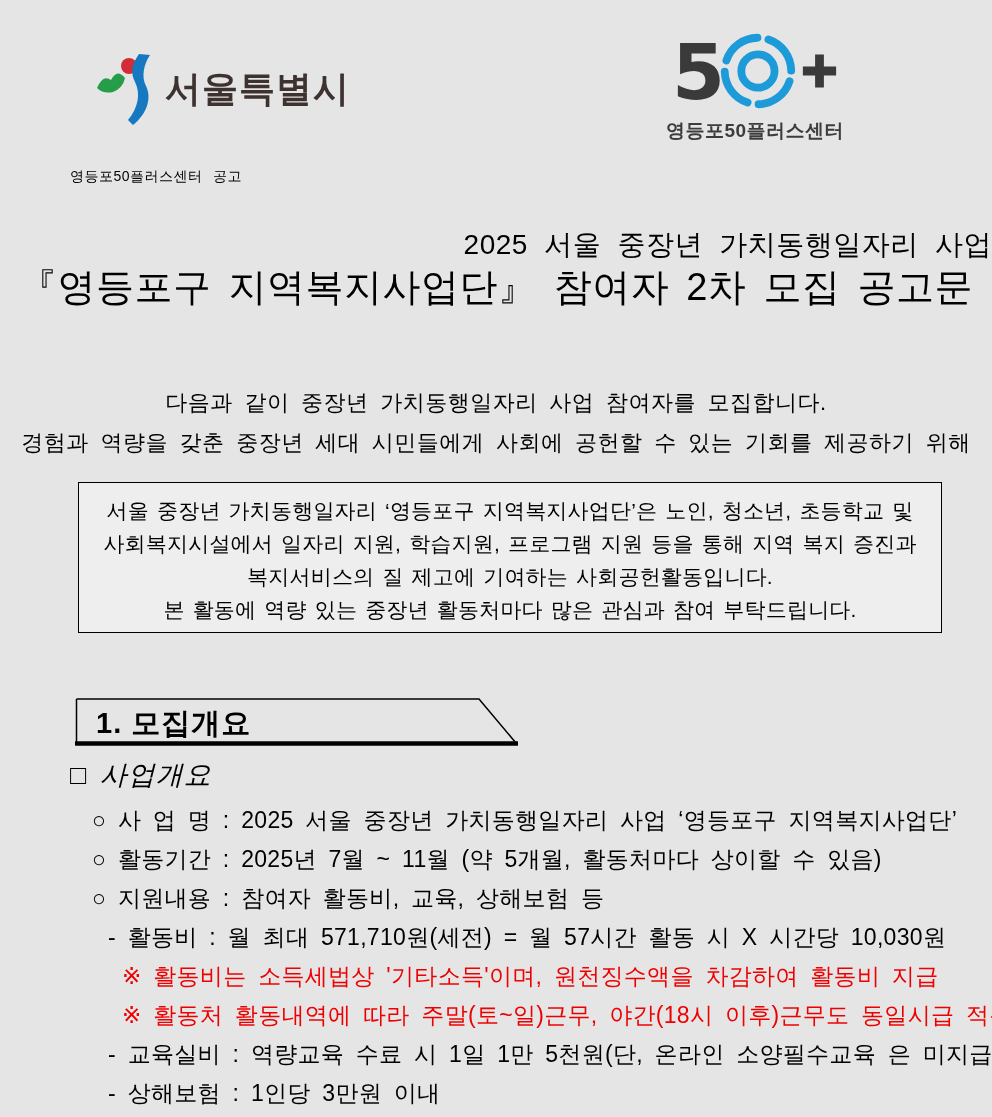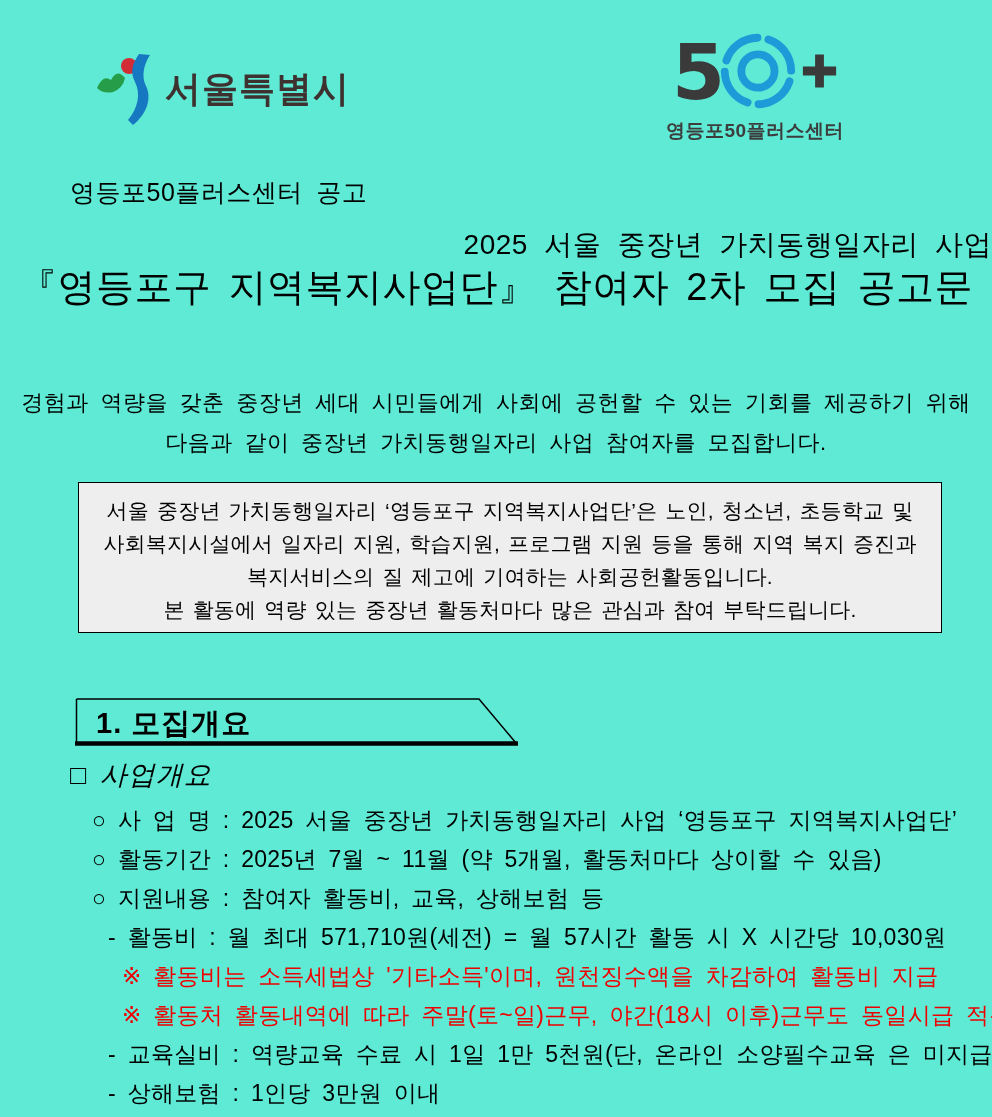--- a/index.html
+++ b/index.html
@@ -1,34 +1,34 @@
 <!DOCTYPE html>
 <html><head>
 <meta charset="utf-8">
 <style>
   * { margin:0; padding:0; box-sizing:border-box; }
   html,body { background:#ffffff; }
   body { font-family:"Liberation Sans","DejaVu Sans",sans-serif; color:#000; }
   .page {
     position:relative; width:992px; height:1117px; margin:0 auto;
-    background:#5eead4; overflow:hidden;
+    background:#e5e5e5; overflow:hidden;
   }
 
   
   .seoul-logo { position:absolute; left:95px; top:52px; display:flex; align-items:center; gap:10px; }
   .seoul-logo .mark { width:60px; height:74px; }
   .seoul-logo .txt { font-size:36px; font-weight:bold; color:#3e3230; letter-spacing:1px; }
 
   .fifty-logo { position:absolute; left:640px; top:28px; width:230px;
     display:flex; flex-direction:column; align-items:center; }
   .fifty-logo .mark { width:168px; height:86px; }
   .fifty-logo .txt { margin-top:4px; font-size:19px; font-weight:bold; color:#3c3c3c; letter-spacing:0.5px;text-align:right; }
 
   
-  .announce-label { position:absolute; left:70px; top:176px; font-size:25px; letter-spacing:0.5px; word-spacing:6px; }
+  .announce-label { position:absolute; left:70px; top:168px; font-size:14px; letter-spacing:0.5px; word-spacing:6px; }
 
   
   .title1 { position:absolute; left:0; top:226px; width:100%; text-align:right;
     font-size:28px; letter-spacing:0.5px; word-spacing:8px; }
   .title2 { position:absolute; left:0; top:262px; width:100%; text-align:center;
     font-size:38px; letter-spacing:0.5px; word-spacing:6px; }
 
   
   .intro { position:absolute; left:0; top:383px; width:100%; text-align:center;
     font-size:22px; line-height:40px; letter-spacing:0.5px; word-spacing:5px; }
@@ -75,22 +75,22 @@
     </svg>
     <span class="txt">영등포50플러스센터</span>
   </div>
 
   <div class="announce-label">영등포50플러스센터 공고</div>
 
   <div class="title1">2025 서울 중장년 가치동행일자리 사업</div>
   <div class="title2">『영등포구 지역복지사업단』 참여자 2차 모집 공고문</div>
 
   <div class="intro">
+    <div>다음과 같이 중장년 가치동행일자리 사업 참여자를 모집합니다.</div>
     <div>경험과 역량을 갖춘 중장년 세대 시민들에게 사회에 공헌할 수 있는 기회를 제공하기 위해</div>
-    <div>다음과 같이 중장년 가치동행일자리 사업 참여자를 모집합니다.</div>
   </div>
 
   <div class="hbox">
     <div>서울 중장년 가치동행일자리 ‘영등포구 지역복지사업단’은 노인, 청소년, 초등학교 및</div>
     <div>사회복지시설에서 일자리 지원, 학습지원, 프로그램 지원 등을 통해 지역 복지 증진과</div>
     <div>복지서비스의 질 제고에 기여하는 사회공헌활동입니다.</div>
     <div>본 활동에 역량 있는 중장년 활동처마다 많은 관심과 참여 부탁드립니다.</div>
   </div>
 
   <svg class="banner" viewBox="0 0 446 50">

